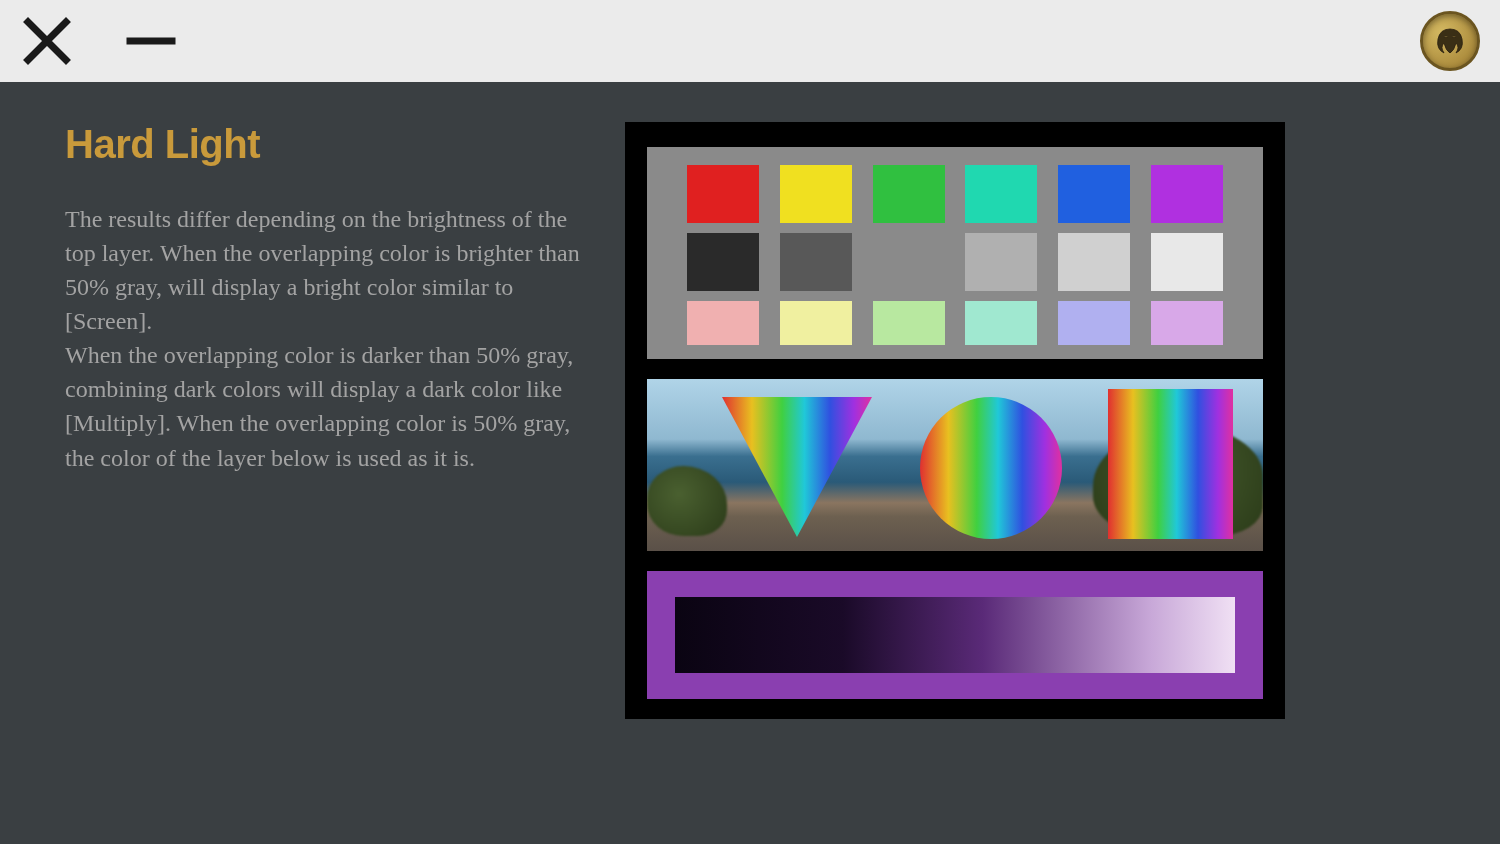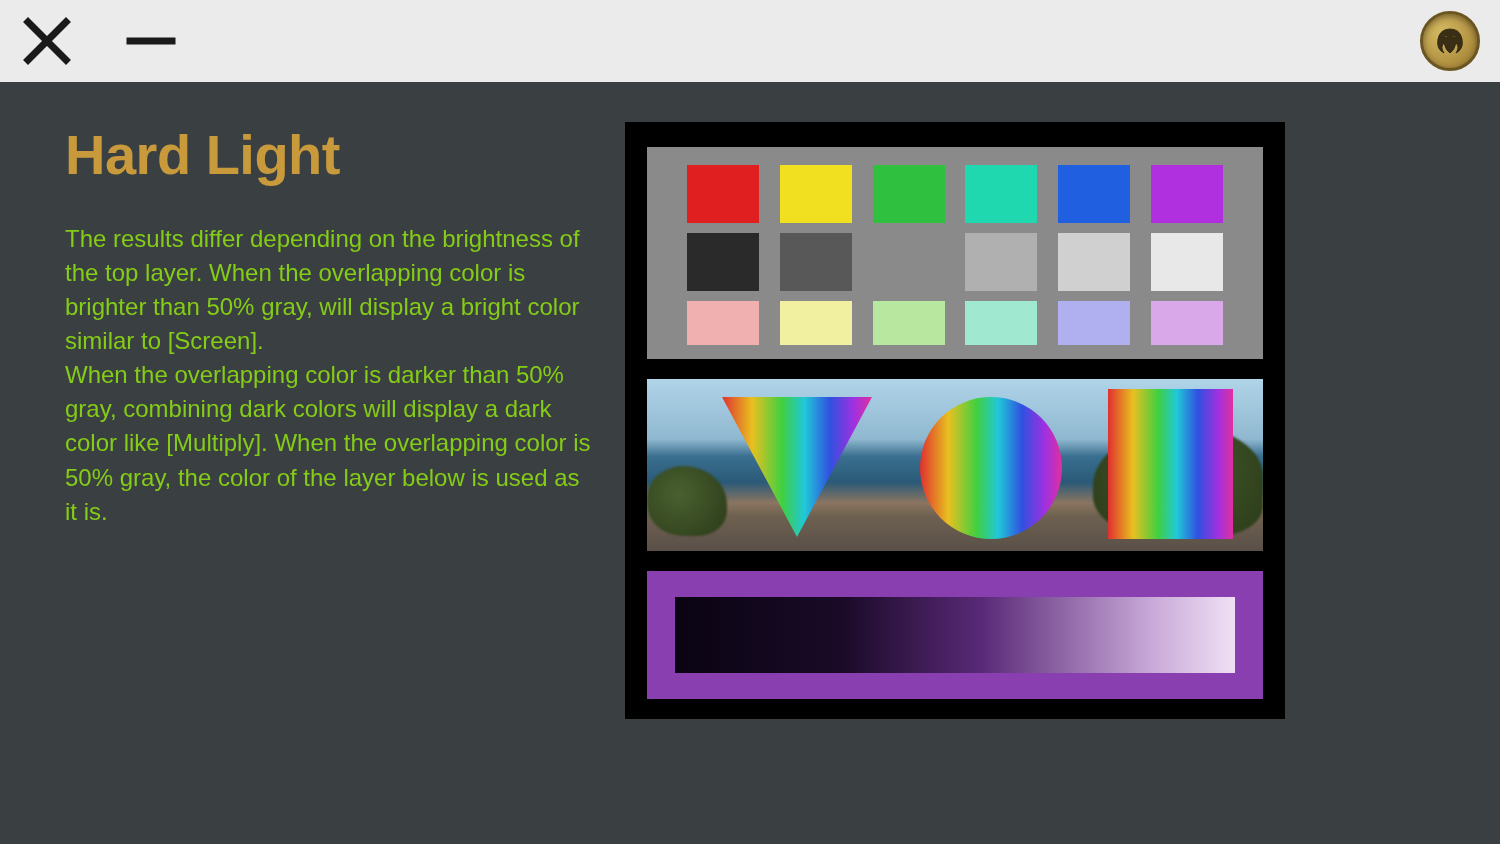--- a/index.html
+++ b/index.html
@@ -30,31 +30,32 @@
 }
 .content {
   display: flex;
   padding: 40px 50px 40px 65px;
   gap: 30px;
   height: calc(100% - 82px);
 }
 .text-col { flex: 0 0 530px; }
 .page-title {
   color: #c99a3b;
-  font-size: 56px;
+  font-size: 40px;
   font-weight: 700;
   margin-bottom: 35px;
   letter-spacing: -0.5px;
 }
 .body-text {
-  color: #84cc16;
+  color: #a3a3a3;
   font-size: 24px;
   line-height: 1.42;
   font-weight: 400;
   white-space: pre-line;
+  font-family: Liberation Serif, serif;
 }
 .demo-col {
   flex: 1;
   display: flex;
   align-items: flex-start;
 }
 .demo-frame {
   background: #000;
   width: 660px;
   padding: 25px 22px 20px 22px;

